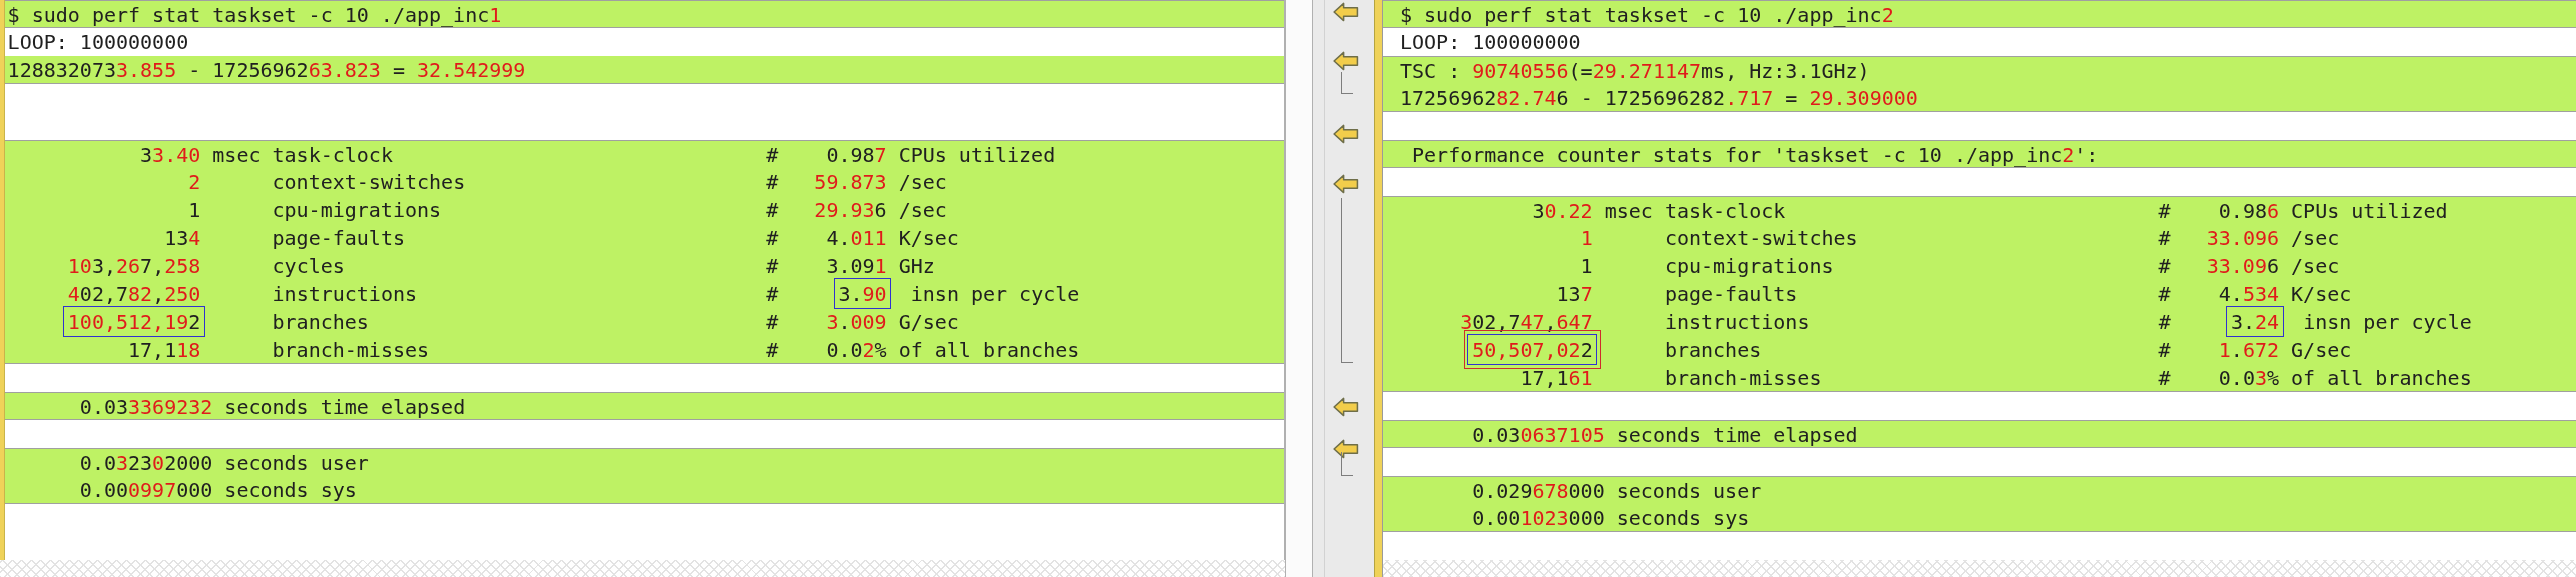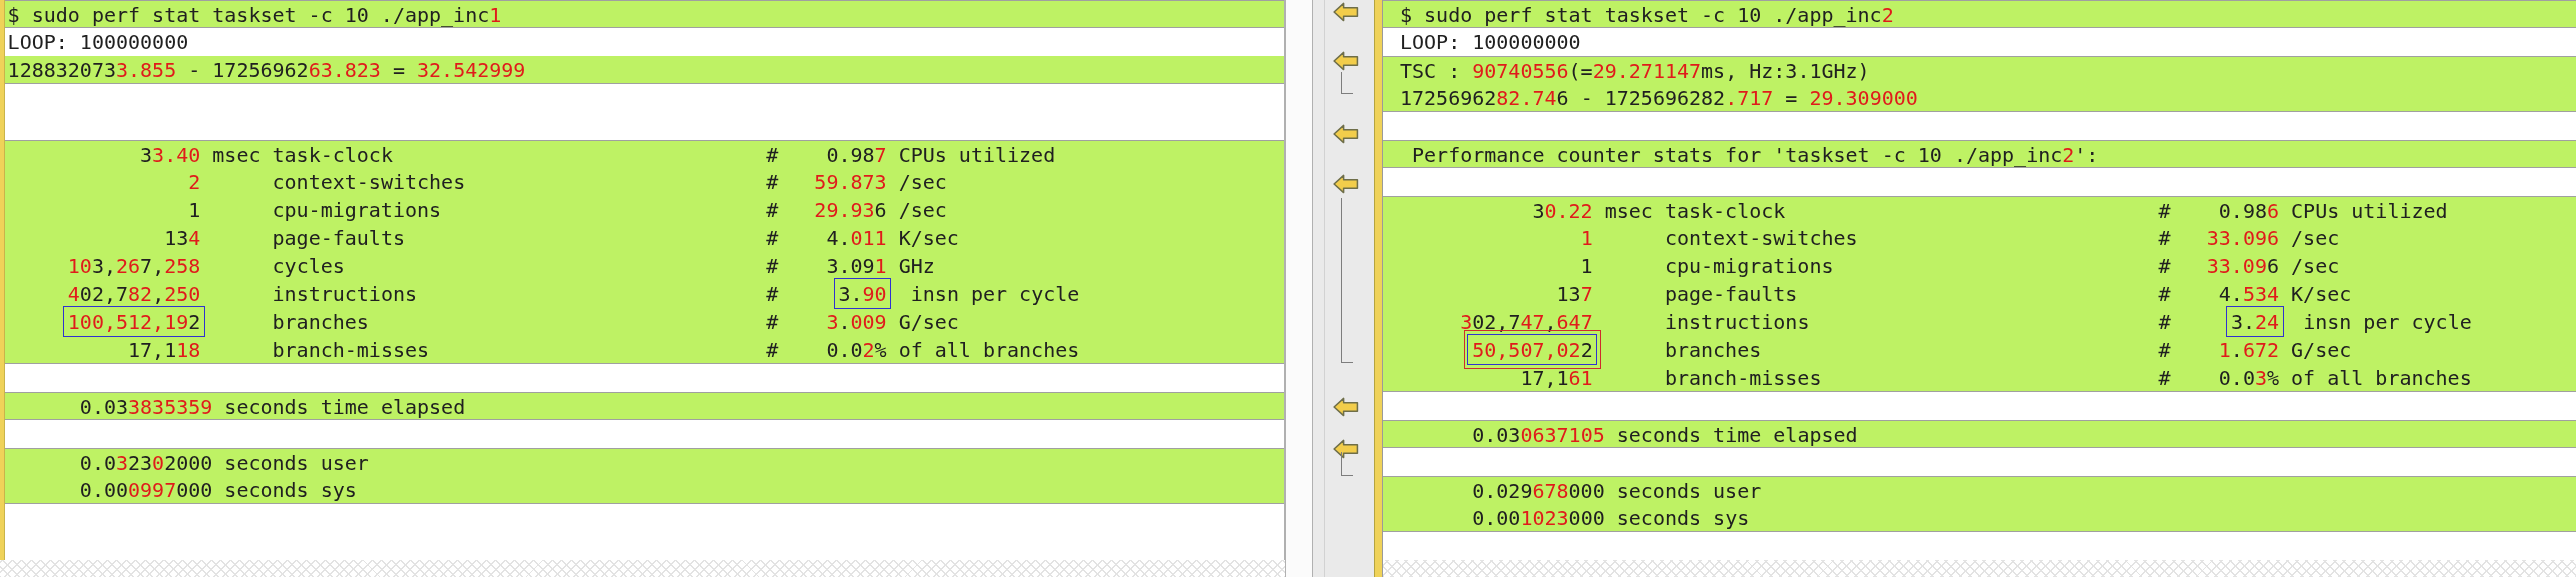--- a/index.html
+++ b/index.html
@@ -64,21 +64,21 @@
       <div class="row bg-w"></div>
       <div class="row bg-p ct"><span class="">           3</span><span class="red">3.40</span><span class=""> msec task-clock                               #    0.98</span><span class="red">7</span><span class=""> CPUs utilized</span></div>
       <div class="row bg-p"><span class="">               </span><span class="red">2</span><span class="">      context-switches                         #   </span><span class="red">59.873</span><span class=""> /sec</span></div>
       <div class="row bg-p"><span class="">               1      cpu-migrations                           #   </span><span class="red">29.93</span><span class="">6 /sec</span></div>
       <div class="row bg-p"><span class="">             13</span><span class="red">4</span><span class="">      page-faults                              #    4.</span><span class="red">011</span><span class=""> K/sec</span></div>
       <div class="row bg-p"><span class="">     </span><span class="red">10</span><span class="">3,</span><span class="red">26</span><span class="">7,</span><span class="red">258</span><span class="">      cycles                                   #    3.09</span><span class="red">1</span><span class=""> GHz</span></div>
       <div class="row bg-p"><span class="">     </span><span class="red">4</span><span class="">02,7</span><span class="red">82</span><span class="">,</span><span class="red">250</span><span class="">      instructions                             #     </span><span class="boxw box-blue"><span class="">3.</span><span class="red">90</span></span><span class="">  insn per cycle</span></div>
       <div class="row bg-p"><span class="">     </span><span class="boxw box-blue"><span class="red">100,512,19</span><span class="">2</span></span><span class="">      branches                                 #    </span><span class="red">3</span><span class="">.</span><span class="red">009</span><span class=""> G/sec</span></div>
       <div class="row bg-p cb"><span class="">          17,1</span><span class="red">18</span><span class="">      branch-misses                            #    0.0</span><span class="red">2</span><span class="">% of all branches</span></div>
       <div class="row bg-w"></div>
-      <div class="row bg-p ct cb"><span class="">      0.03</span><span class="red">3835359</span><span class=""> seconds time elapsed</span></div>
+      <div class="row bg-p ct cb"><span class="">      0.03</span><span class="red">3369232</span><span class=""> seconds time elapsed</span></div>
       <div class="row bg-w"></div>
       <div class="row bg-p ct"><span class="">      0.0</span><span class="red">3</span><span class="">23</span><span class="red">0</span><span class="">2000 seconds user</span></div>
       <div class="row bg-p cb"><span class="">      0.00</span><span class="red">0997</span><span class="">000 seconds sys</span></div>
     </div>
   <div class="pane" id="right-pane">
       <div class="row bg-p ct cb"><span class="">$ sudo perf stat taskset -c 10 ./app_inc</span><span class="red">2</span></div>
       <div class="row bg-w"><span class="">LOOP: 100000000</span></div>
       <div class="row bg-p ct"><span class="">TSC : </span><span class="red">90740556</span><span class="">(=</span><span class="red">29.271147</span><span class="">ms, Hz:3.1GHz)</span></div>
       <div class="row bg-p cb"><span class="">17256962</span><span class="red">82.74</span><span class="">6 - 1725696282</span><span class="red">.717</span><span class=""> = </span><span class="red">29.309000</span></div>
       <div class="row bg-w"></div>

